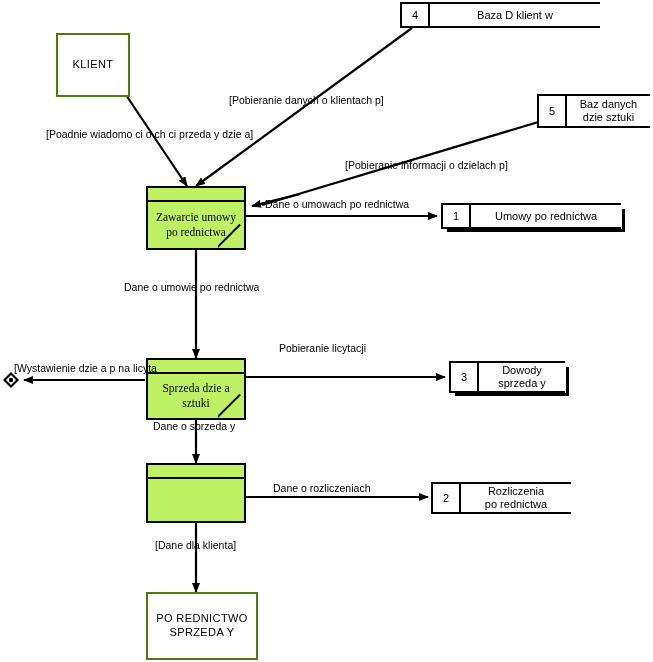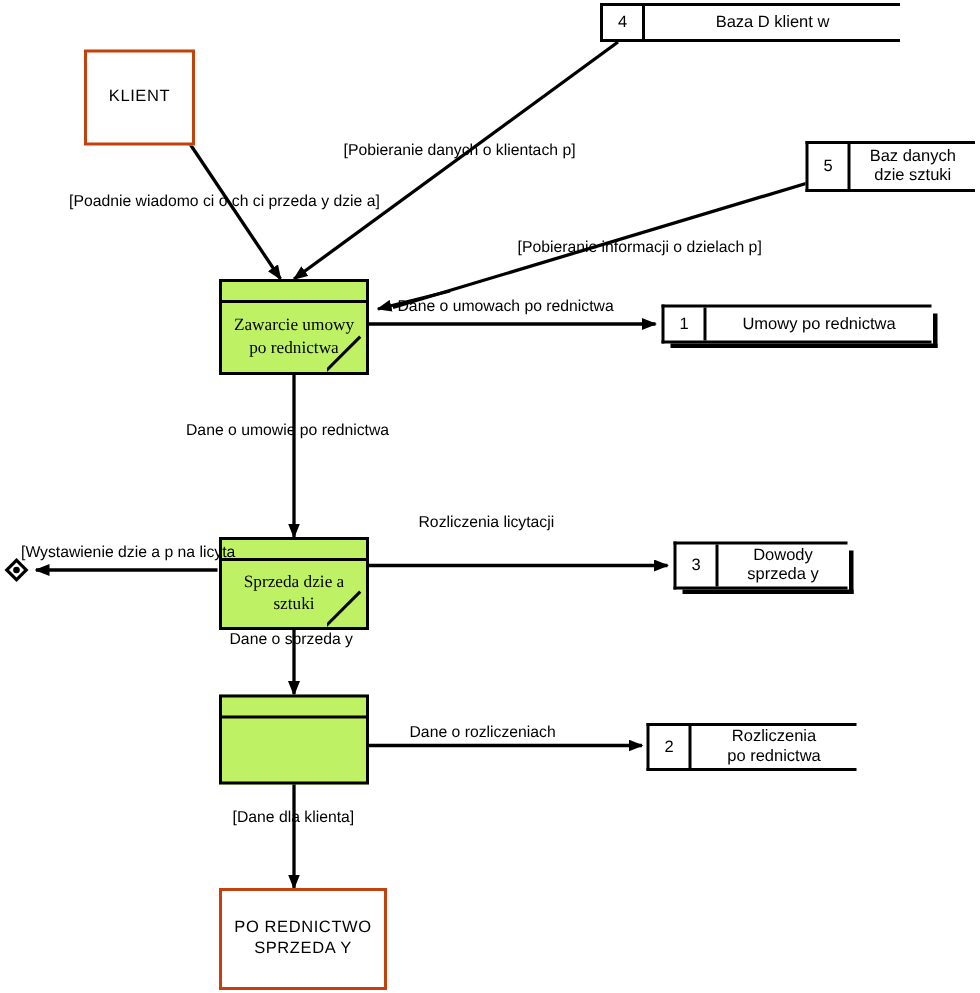--- a/index.html
+++ b/index.html
@@ -7,21 +7,21 @@
   body{
     width:653px;height:662px;position:relative;overflow:hidden;
     font-family:"Liberation Sans", sans-serif;
     color:#000000;
   }
   #canvas{position:absolute;left:0;top:0;width:653px;height:662px;}
   svg.layer{position:absolute;left:0;top:0;width:653px;height:662px;}
 
   
   .entity{
-    position:absolute;border:2px solid #c2410c;background:#fff;
+    position:absolute;border:2px solid #4d7c0f;background:#fff;
     display:flex;align-items:center;justify-content:center;text-align:center;
     font-family:"Liberation Sans", sans-serif;font-size:11px;letter-spacing:.4px;
     line-height:1.25;
   }
 
   
   .process{
     position:absolute;border:2px solid #000;background:#bef264;box-sizing:border-box;
   }
   .process .phead{
@@ -187,21 +187,21 @@
   <div class="flab" style="left:46px;top:128px;">[Poadnie wiadomo ci o ch ci przeda y dzie a]</div>
 
   <div class="flab" style="left:229px;top:94px;">[Pobieranie danych o klientach p]</div>
 
   <div class="flab" style="left:345px;top:159px;">[Pobieranie informacji o dzielach p]</div>
 
   <div class="flab" style="left:265px;top:198px;">Dane o umowach po  rednictwa</div>
 
   <div class="flab" style="left:124px;top:281px;">Dane o umowie po  rednictwa</div>
 
-  <div class="flab" style="left:279px;top:342px;">Rozliczenia licytacji</div>
+  <div class="flab" style="left:279px;top:342px;">Pobieranie licytacji</div>
 
 
   <div class="flab" style="left:14px;top:362px;">[Wystawienie dzie a p  na licyta</div>
 
   <div class="flab" style="left:153px;top:420px;">Dane o sprzeda  y</div>
 
   <div class="flab" style="left:273px;top:482px;">Dane o rozliczeniach</div>
 
   <div class="flab" style="left:155px;top:539px;">[Dane dla klienta]</div>
 

